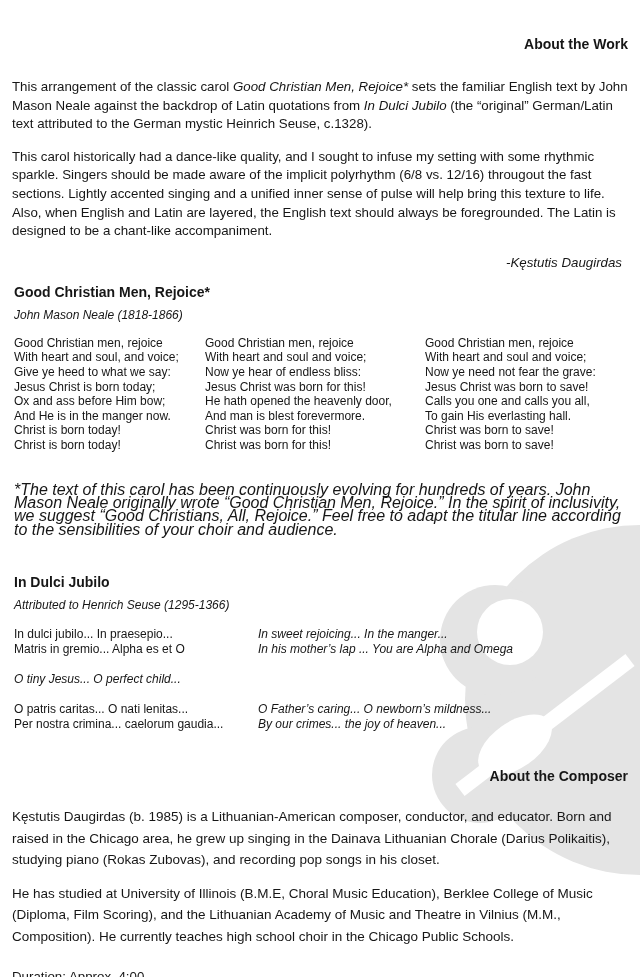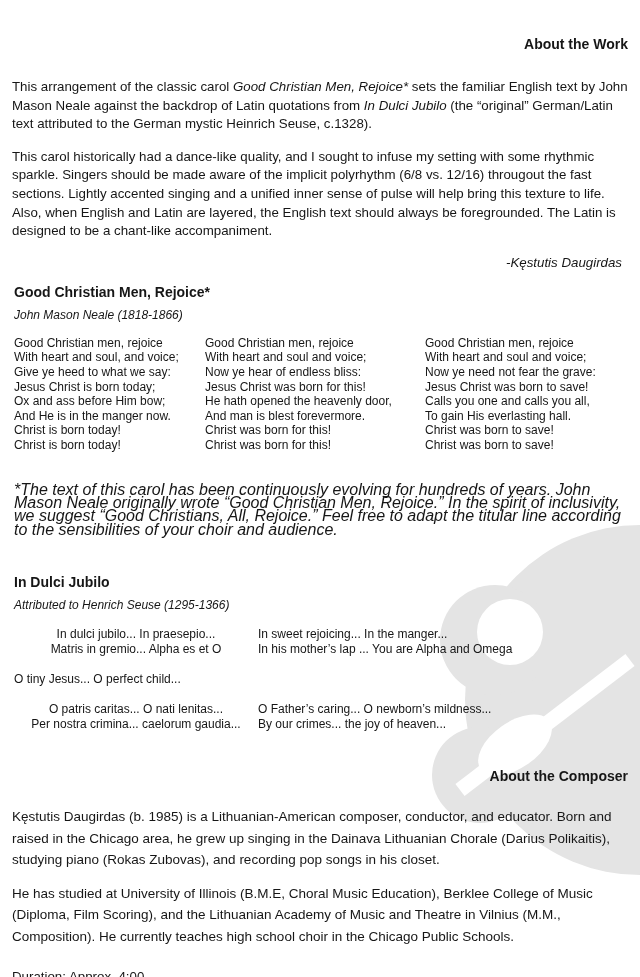--- a/index.html
+++ b/index.html
@@ -38,22 +38,22 @@
   .vcol1 { width:191px; }
   .vcol2 { width:220px; }
   .vcol3 { flex:1; }
   .footnote {
     font-style:italic; font-size:16px; line-height:13.4px;
     margin:30px 0 0 2px;
   }
   .idj-section { margin-top:38px; }
   .stanza { margin:15px 0 0 2px; font-size:12px; line-height:15px; }
   .srow { display:flex; }
-  .latin { width:244px;text-align:center; }
-  .english { }
+  .latin { width:244px; }
+  .english { font-style:italic; }
   .composer-title { margin-top:36px; margin-bottom:4px; }
   .cpara { font-size:13.5px; line-height:21.5px; margin:22px 0 0 0; }
   .cpara + .cpara { margin-top:12px; }
   .duration { text-align:left; font-size:13.3px; margin-top:22px; }
   em { font-style:italic; }
 </style>
 </head>
 <body>
 
 <svg class="watermark" viewBox="0 0 230 360" xmlns="http://www.w3.org/2000/svg">

